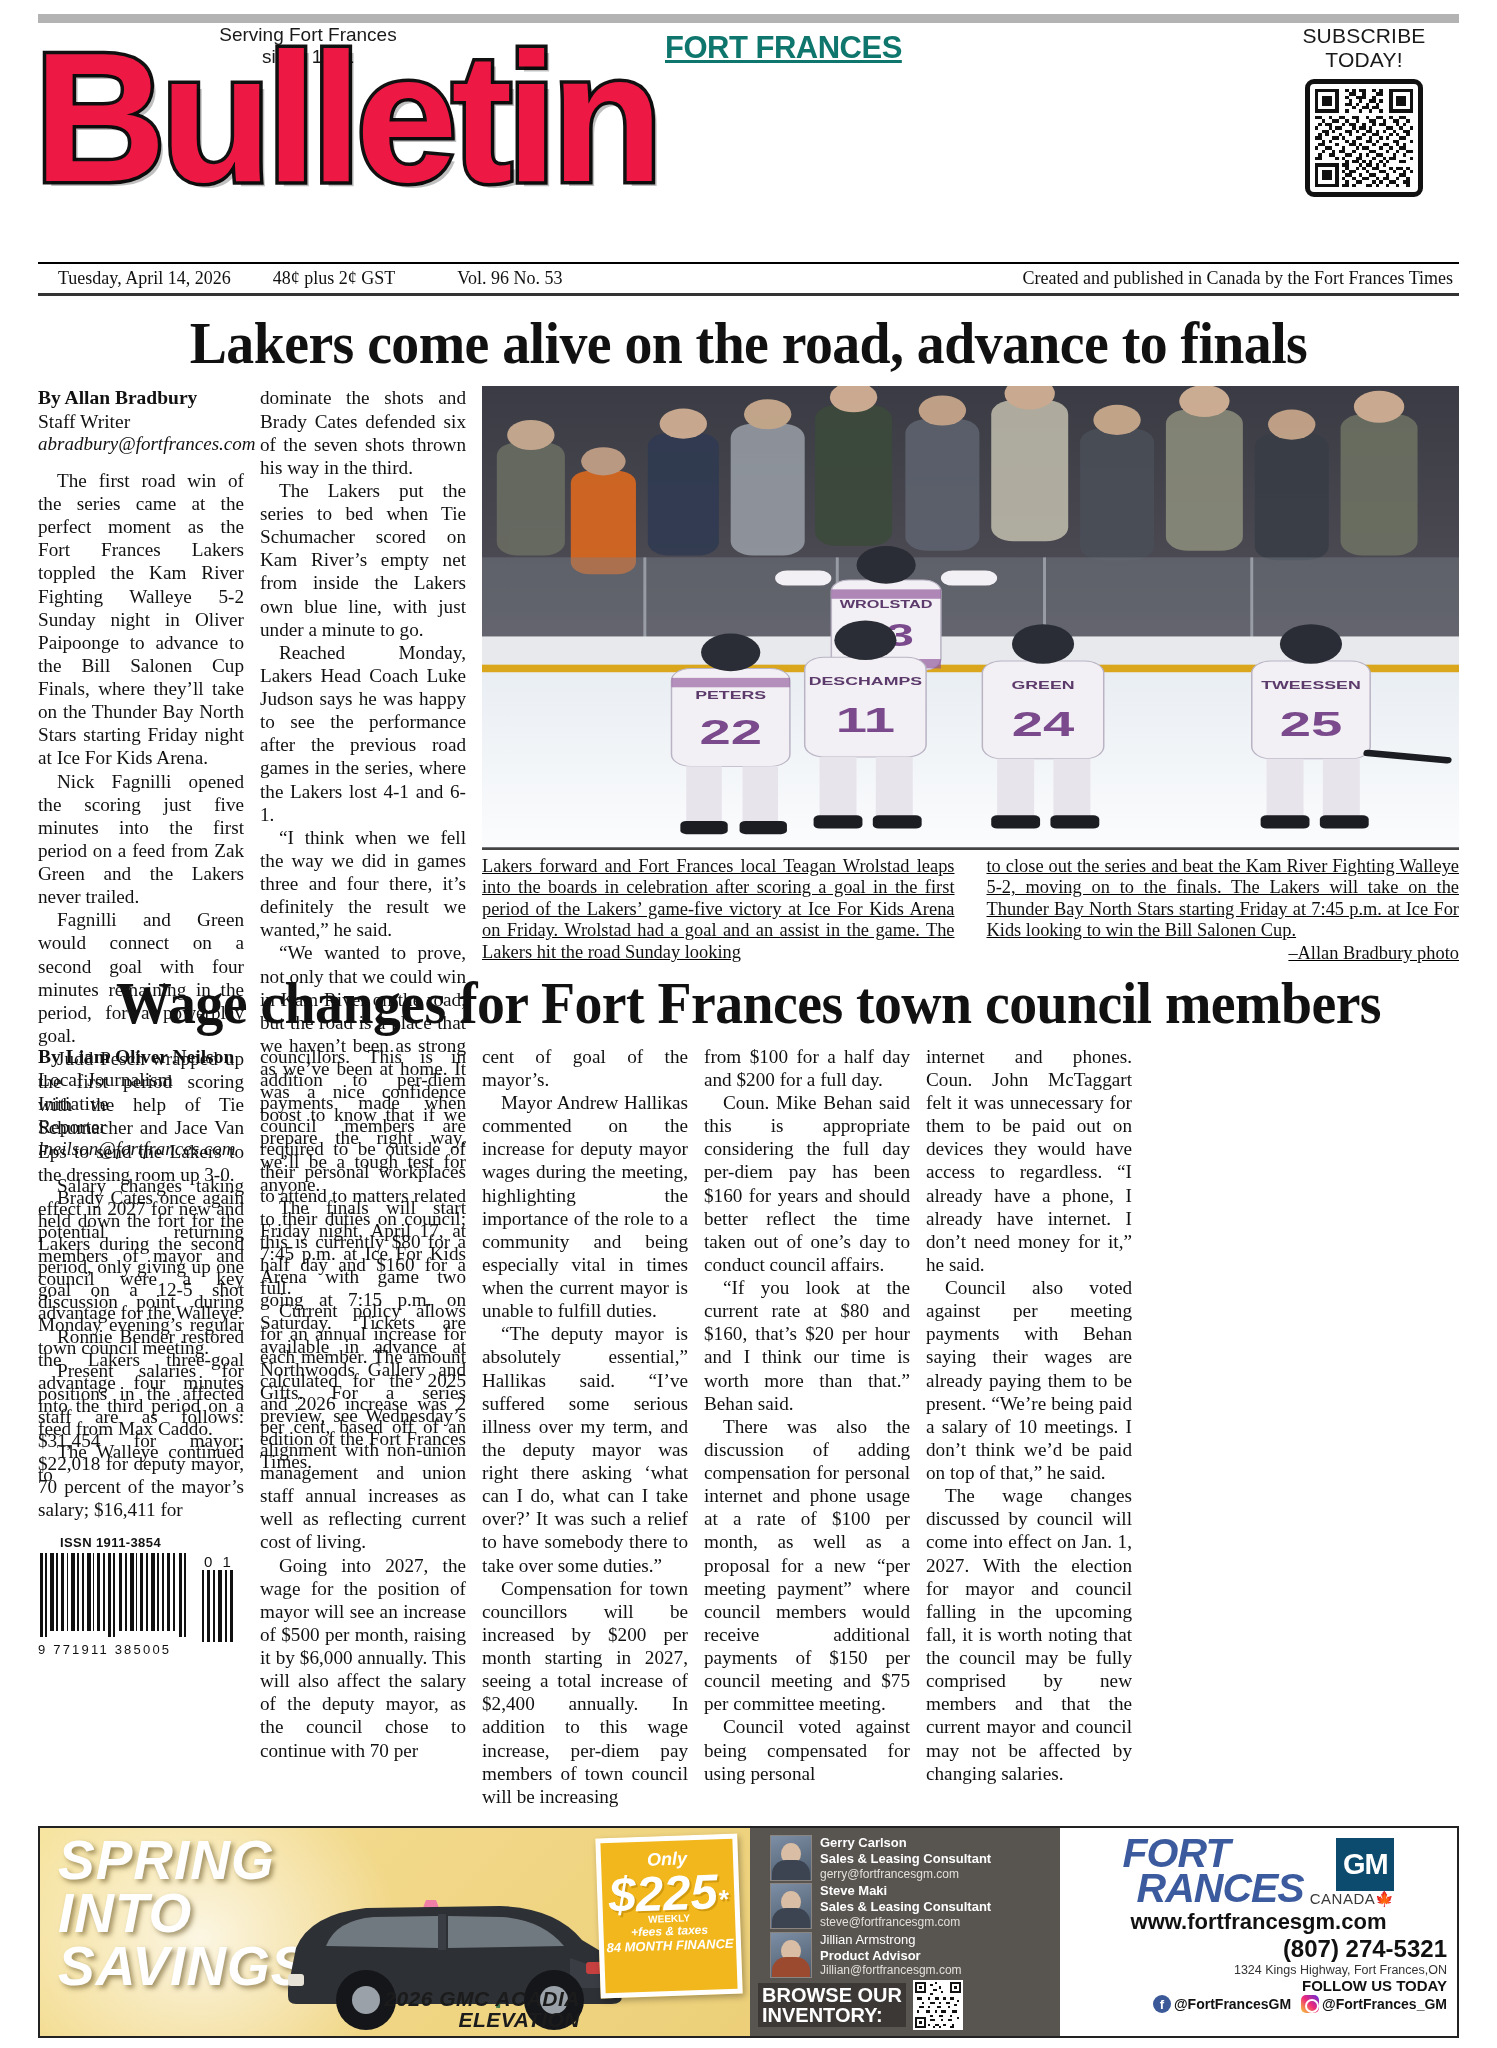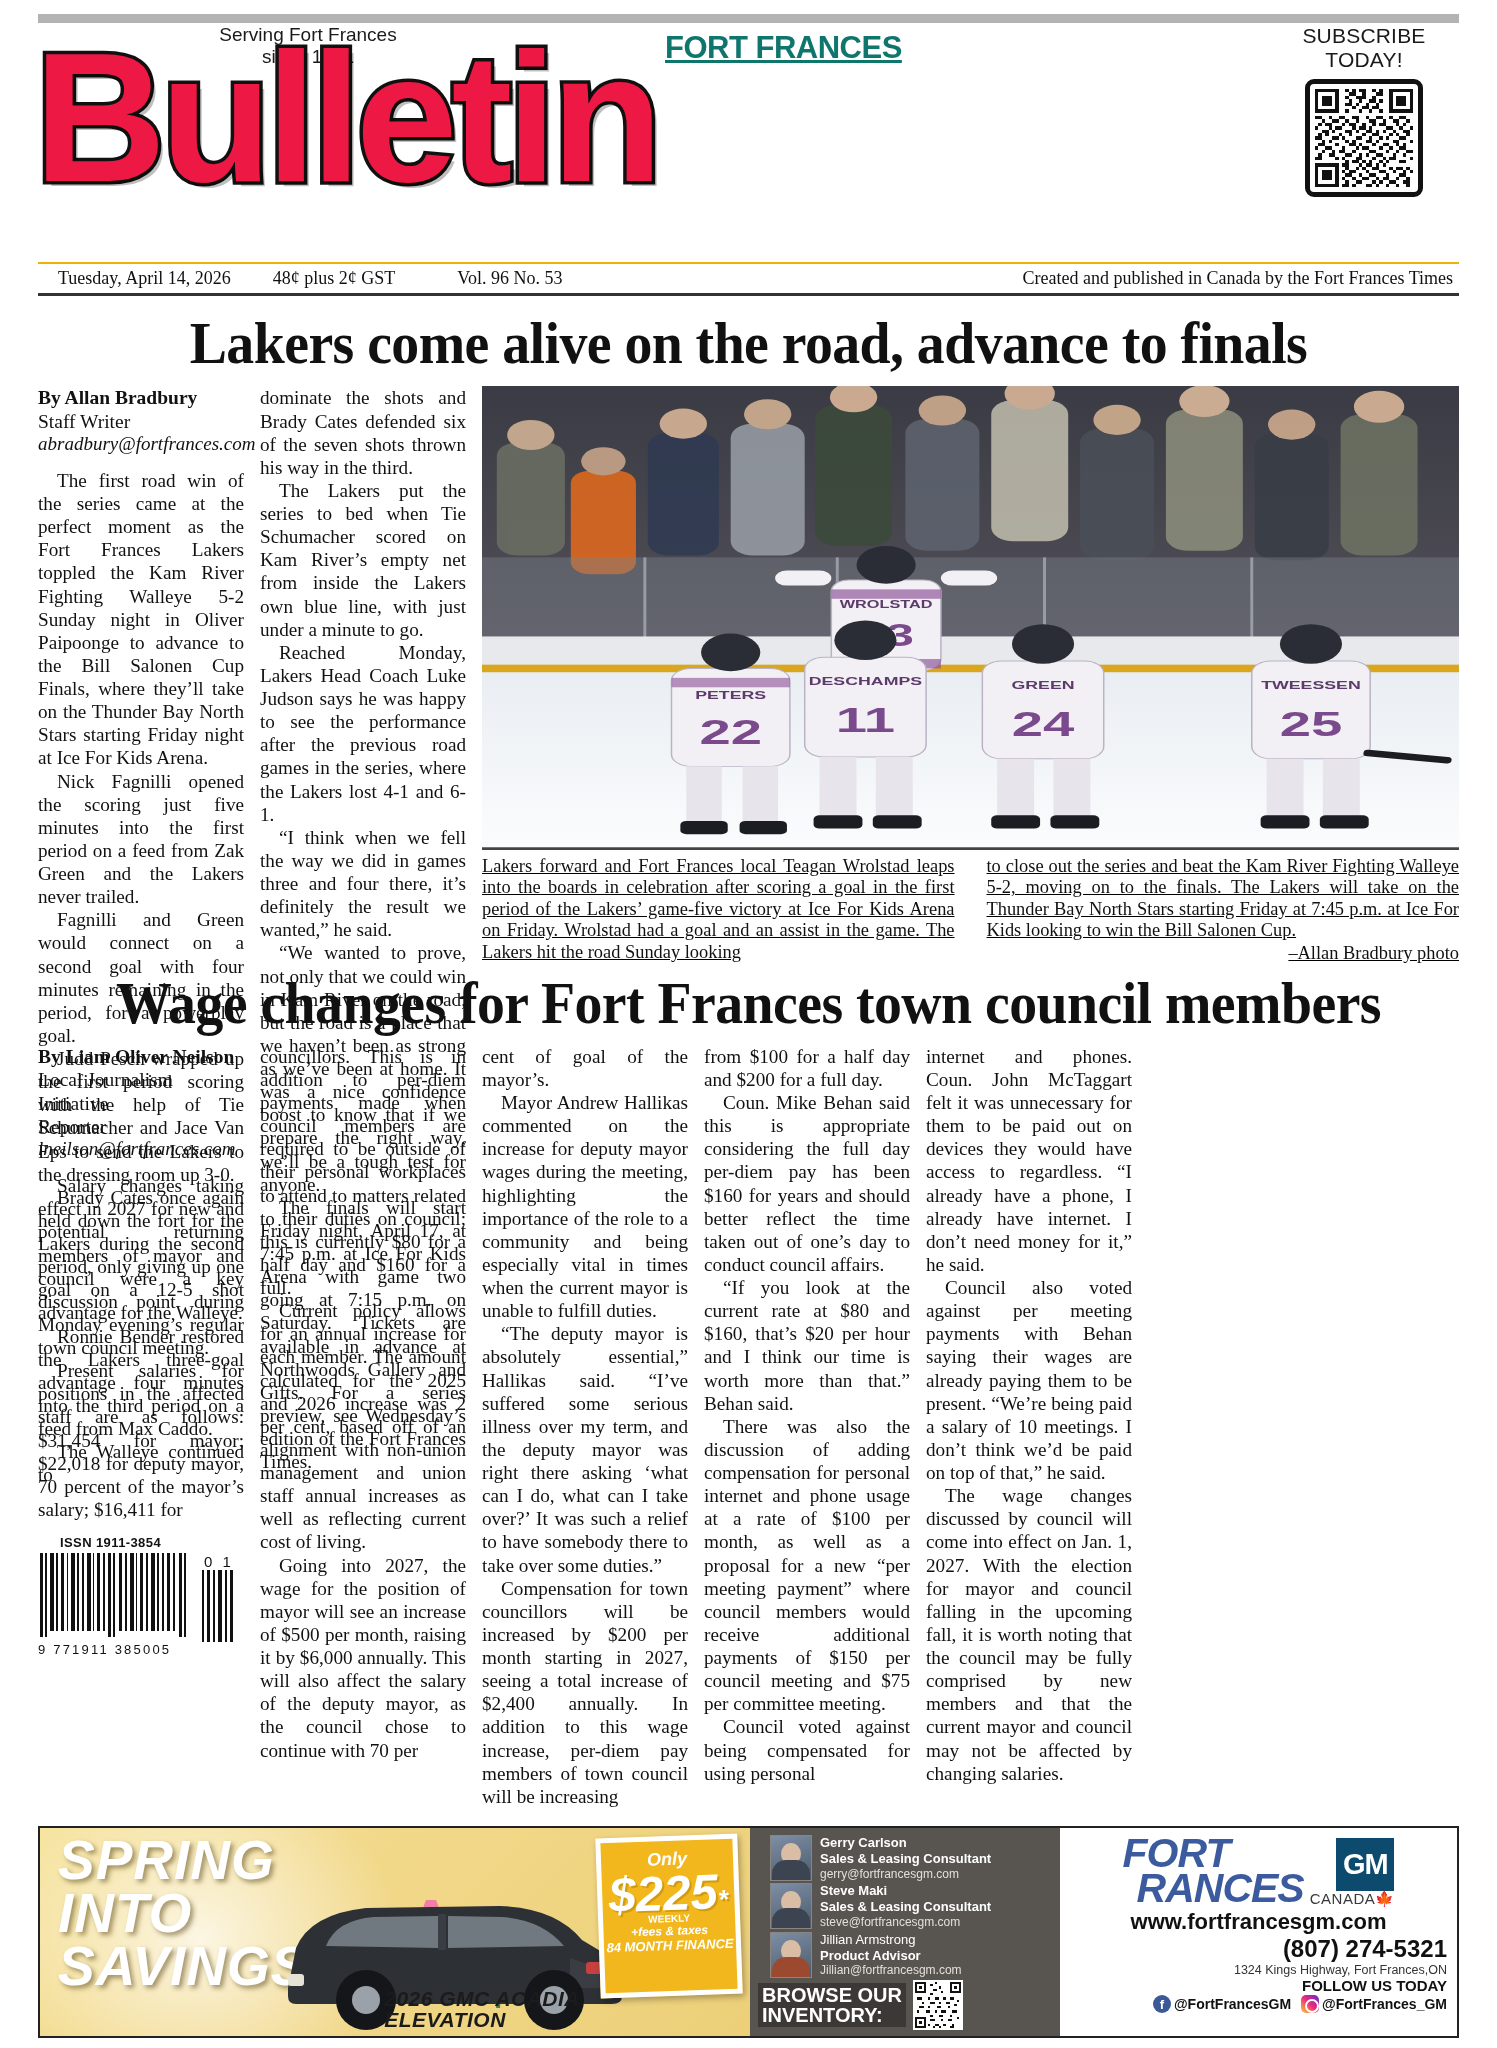--- a/index.html
+++ b/index.html
@@ -62,21 +62,21 @@
     margin: 7px auto 0;
     width: 118px; height: 118px;
     border: 5px solid #111; border-radius: 9px;
     background: #fff; padding: 5px;
   }
   .qr svg { display: block; width: 100%; height: 100%; }
 
   
   .dateline {
     position: relative;
-    border-top: 2px solid #eab308;
+    border-top: 2px solid #000000;
     border-bottom: 3px solid #333;
     height: 34px;
     display: flex; align-items: center;
     font-family: "Liberation Serif", serif;
     font-size: 18px; color: #111;
   }
   .dateline .dl-date { margin-left: 20px; }
   .dateline .dl-price { margin-left: 42px; }
   .dateline .dl-vol { margin-left: 62px; }
   .dateline .dl-pub { margin-left: auto; margin-right: 6px; }
@@ -219,21 +219,21 @@
     font-size: 49px; font-weight: 700; font-style: italic; line-height: 0.95;
     text-shadow: 2px 2px 0 rgba(170,120,0,0.45);
   }
   .price-weekly { font-size: 10px; font-weight: 700; margin-top: -4px; }
   .price-fees { font-size: 12px; font-weight: 700; font-style: italic; }
   .price-finance { font-size: 13px; font-weight: 700; font-style: italic; }
   .model-name {
     position: absolute; right: 170px; bottom: 6px;
     font-family: "Liberation Sans", sans-serif;
     font-weight: 700; font-style: italic; font-size: 21px;
-    line-height: 1.0; color: #1b1b1b; text-align: left;
+    line-height: 1.0; color: #1b1b1b; text-align: right;
     letter-spacing: 0.5px;
   }
 
   .ad-mid {
     flex: 0 0 310px;
     background: #585450;
     padding: 7px 8px 6px 8px;
     display: flex; flex-direction: column; justify-content: space-between;
   }
   .staff-row { display: flex; gap: 8px; align-items: flex-start; margin-bottom: 2px; padding-left: 12px; }

